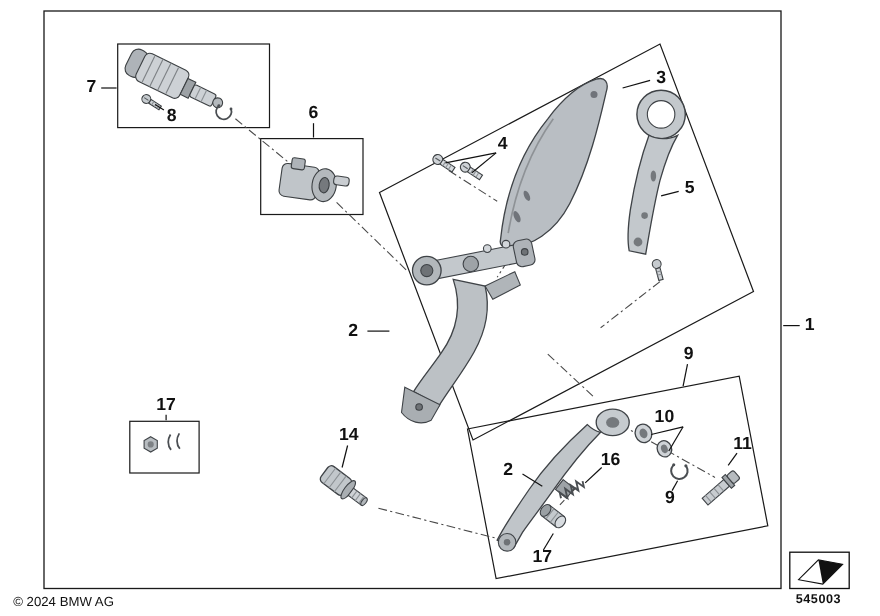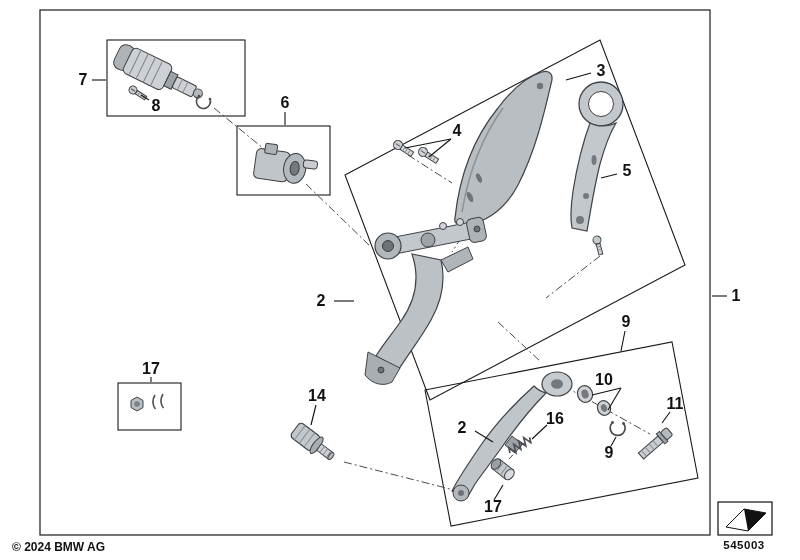--- a/index.html
+++ b/index.html
@@ -1,21 +1,21 @@
 <!DOCTYPE html>
 <html><head>
 <meta charset="utf-8">
 <style>
   html,body{margin:0;padding:0;background:#fff;}
   .stage{position:relative;width:800px;height:560px;background:#fff;overflow:hidden;
          font-family:"Liberation Sans",sans-serif;color:#111;}
   .stage svg{position:absolute;left:0;top:0;}
   .callout{position:absolute;transform:translate(-50%,-50%);font-weight:700;font-size:16px;
            color:#111;line-height:1;white-space:nowrap;}
-  .copyright{position:absolute;left:12px;top:540px;font-size:12px;font-weight:700;color:#111;}
+  .copyright{position:absolute;left:12px;top:540px;font-size:12px;font-weight:400;color:#111;}
   .diagram-number{position:absolute;left:712px;top:539px;width:64px;text-align:center;
                   font-size:11.5px;color:#111;letter-spacing:.5px;font-weight:bold;}
 </style>
 </head>
 <body>
 
 <div class="stage">
 
   <svg width="800" height="560" viewBox="0 0 800 560">
 

